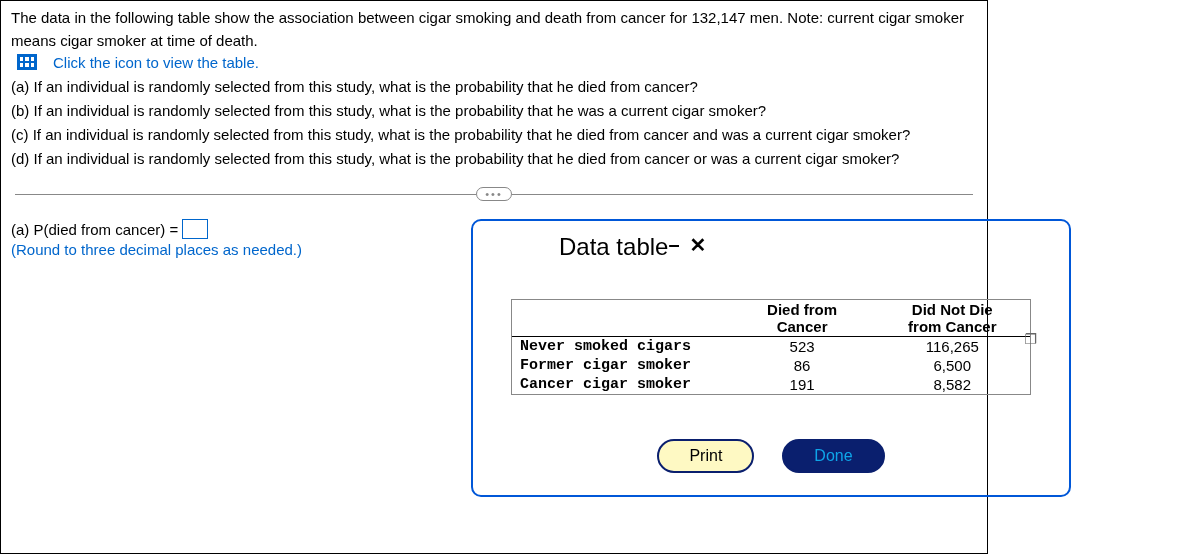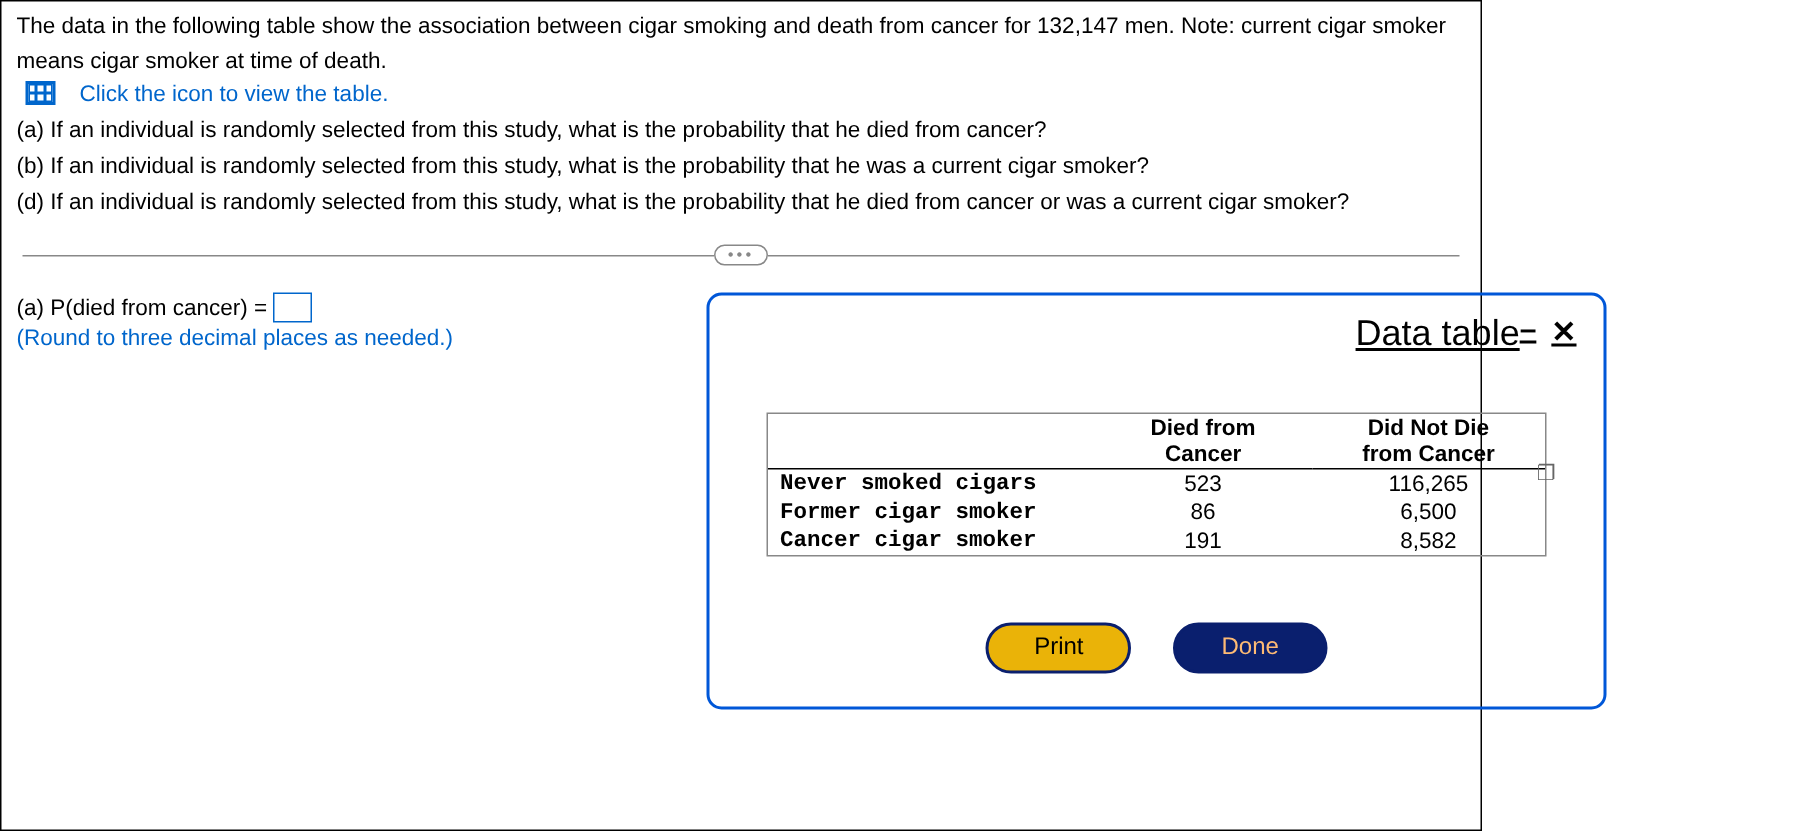--- a/index.html
+++ b/index.html
@@ -62,21 +62,21 @@
   .modal-area { flex: 1; position: relative; }
   .modal-outline {
     border: 2px solid #0057d8;
     border-radius: 10px;
     padding: 12px 18px 22px 18px;
     width: 600px;
     margin: 0 auto;
     position: relative;
   }
   .modal-head {
-    display: flex; justify-content: flex-end; align-items: flex-start; text-decoration: underline;
+    display: flex; justify-content: flex-start; align-items: flex-start;
   }
   .modal-title { font-size: 24px; padding-left: 68px; }
   .win-ctrls { display: flex; gap: 10px; font-size: 20px; font-weight: bold; }
   .data-box {
     border: 1px solid #888;
     margin: 38px 20px 0 20px;
     padding: 0;
   }
   table.data {
     border-collapse: collapse;
@@ -114,22 +114,22 @@
     display: flex; gap: 28px; justify-content: center;
     margin-top: 44px;
   }
   .btn {
     border: 2px solid #0a1f6e;
     border-radius: 20px;
     padding: 6px 30px;
     font-size: 16px;
     cursor: pointer;
   }
-  .btn.print { background: #eab308; color: #000; text-align: center; }
-  .btn.done { background: #0a1f6e; color: #fdba74; }
+  .btn.print { background: #fef9c3; color: #000; text-align: center; }
+  .btn.done { background: #0a1f6e; color: #0ea5e9; }
 </style>
 </head>
 <body>
 
 <div class="page">
 
   <div class="intro">The data in the following table show the association between cigar smoking and death from cancer for 132,147 men. Note: current cigar smoker means cigar smoker at time of death.</div>
 
   <div class="icon-row">
     <span class="table-icon">
@@ -139,20 +139,21 @@
         <div></div>
         <div></div>
         <div></div>
     </span>
     <span class="link">Click the icon to view the table.</span>
   </div>
 
   <div class="questions">
     <div>(a) If an individual is randomly selected from this study, what is the probability that he died from cancer?</div>
     <div>(b) If an individual is randomly selected from this study, what is the probability that he was a current cigar smoker?</div>
+    <div>(c) If an individual is randomly selected from this study, what is the probability that he died from cancer and was a current cigar smoker?</div>
     <div>(d) If an individual is randomly selected from this study, what is the probability that he died from cancer or was a current cigar smoker?</div>
   </div>
 
   <div class="dots-wrap">
     <div class="line"></div>
     <div class="dots">•••</div>
     <div class="line"></div>
   </div>
 
   <div class="lower">

